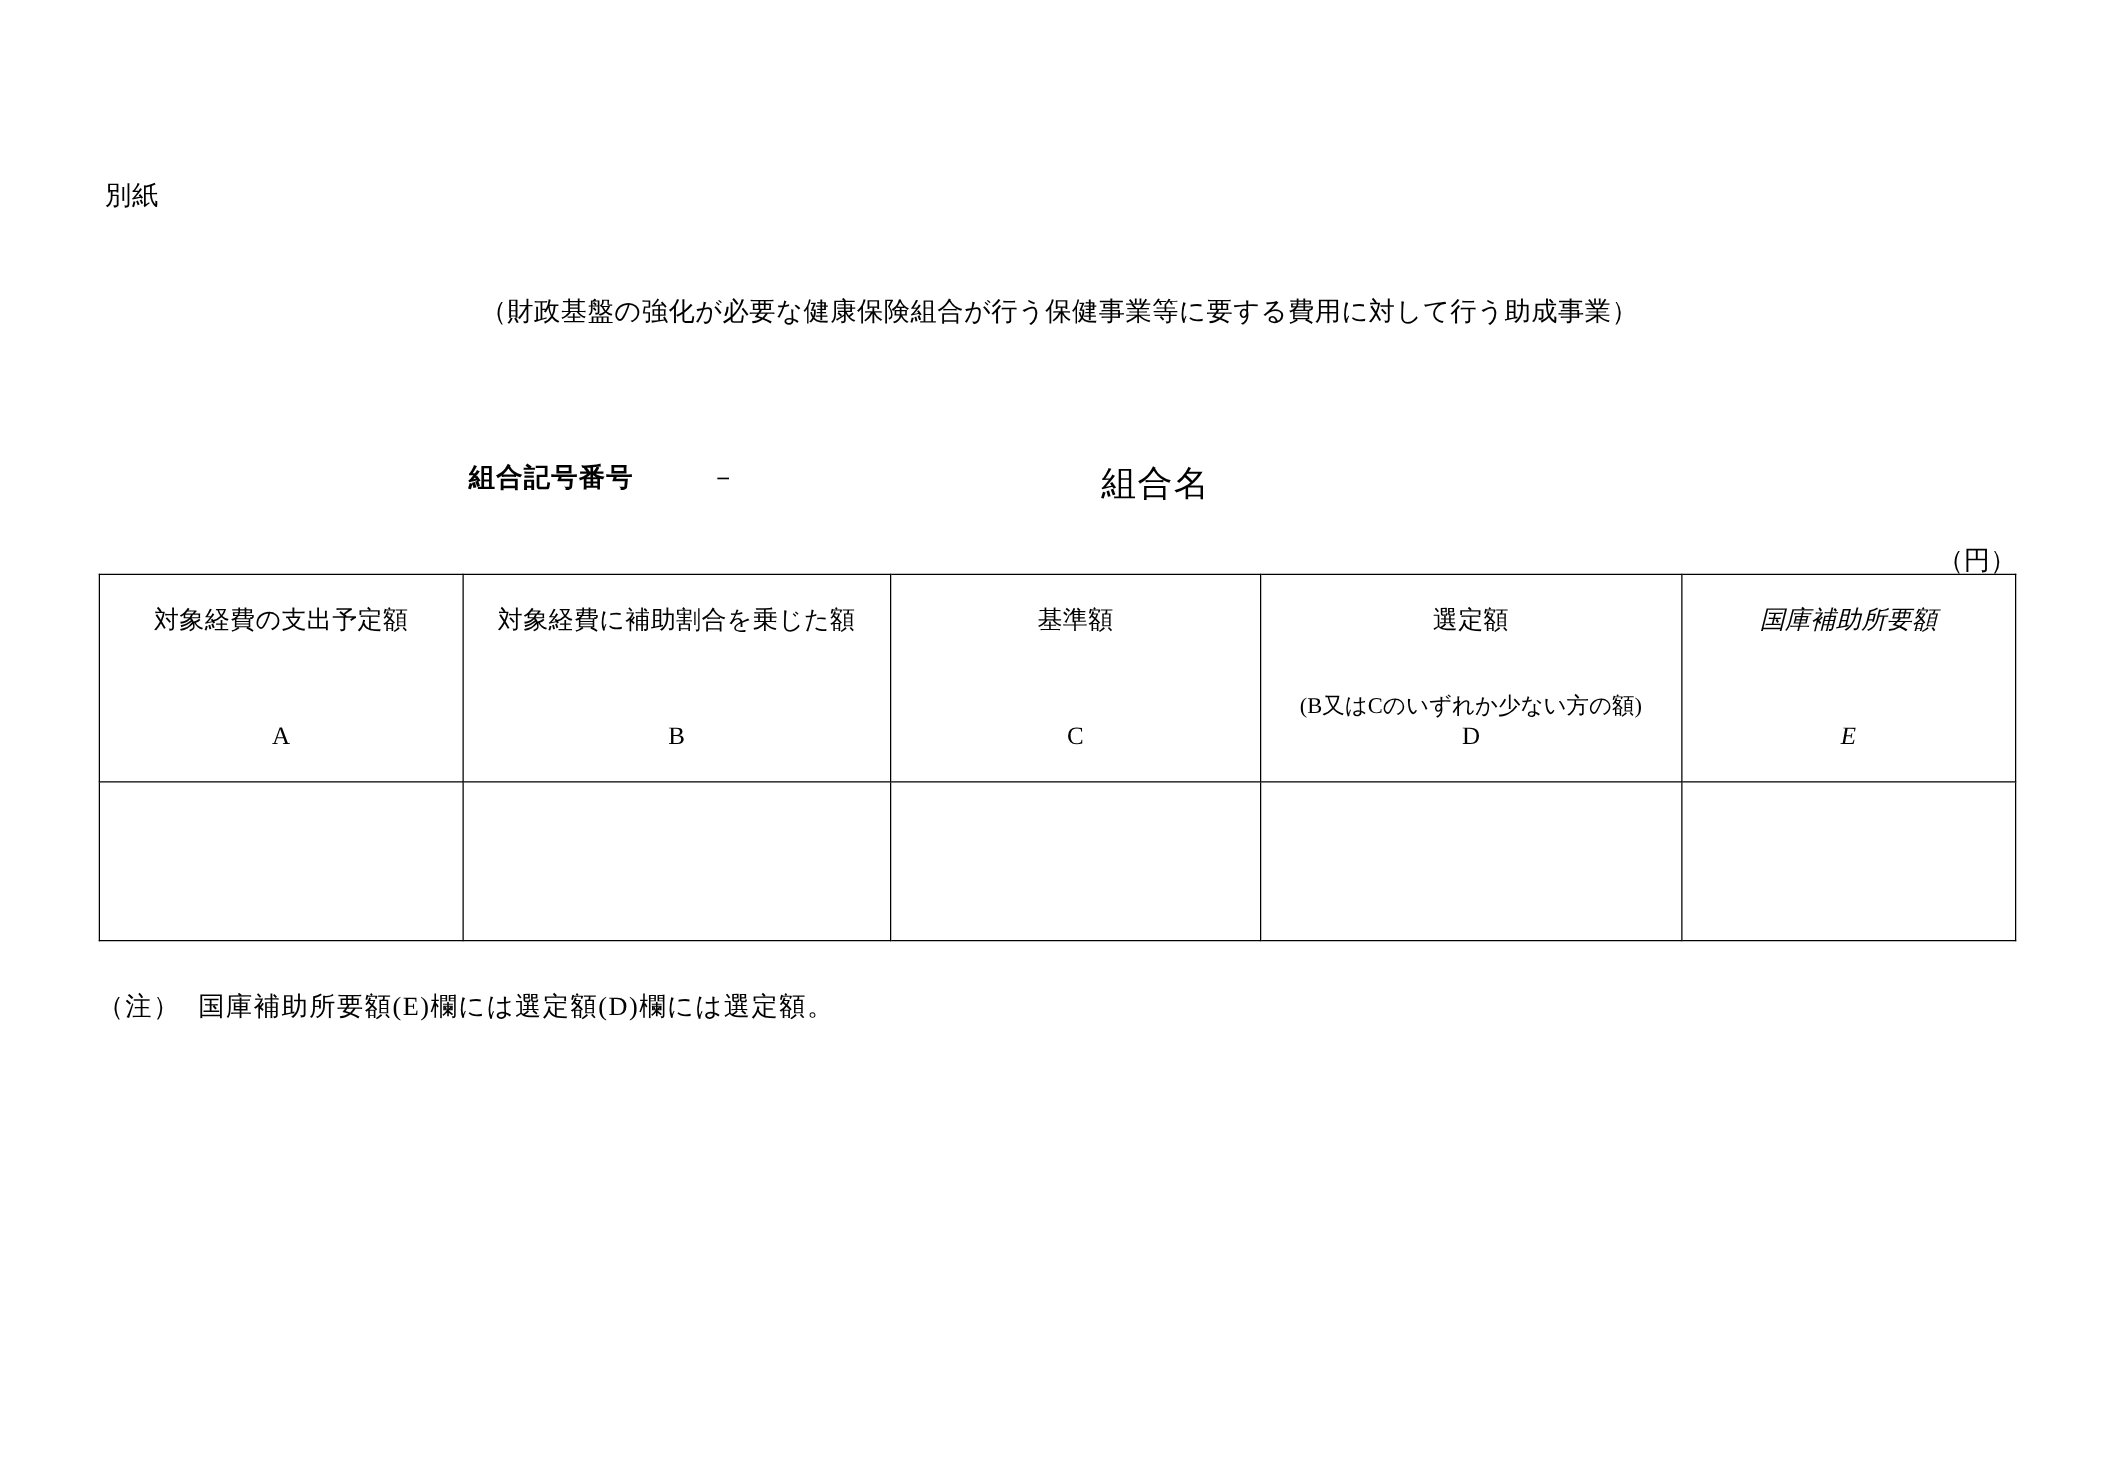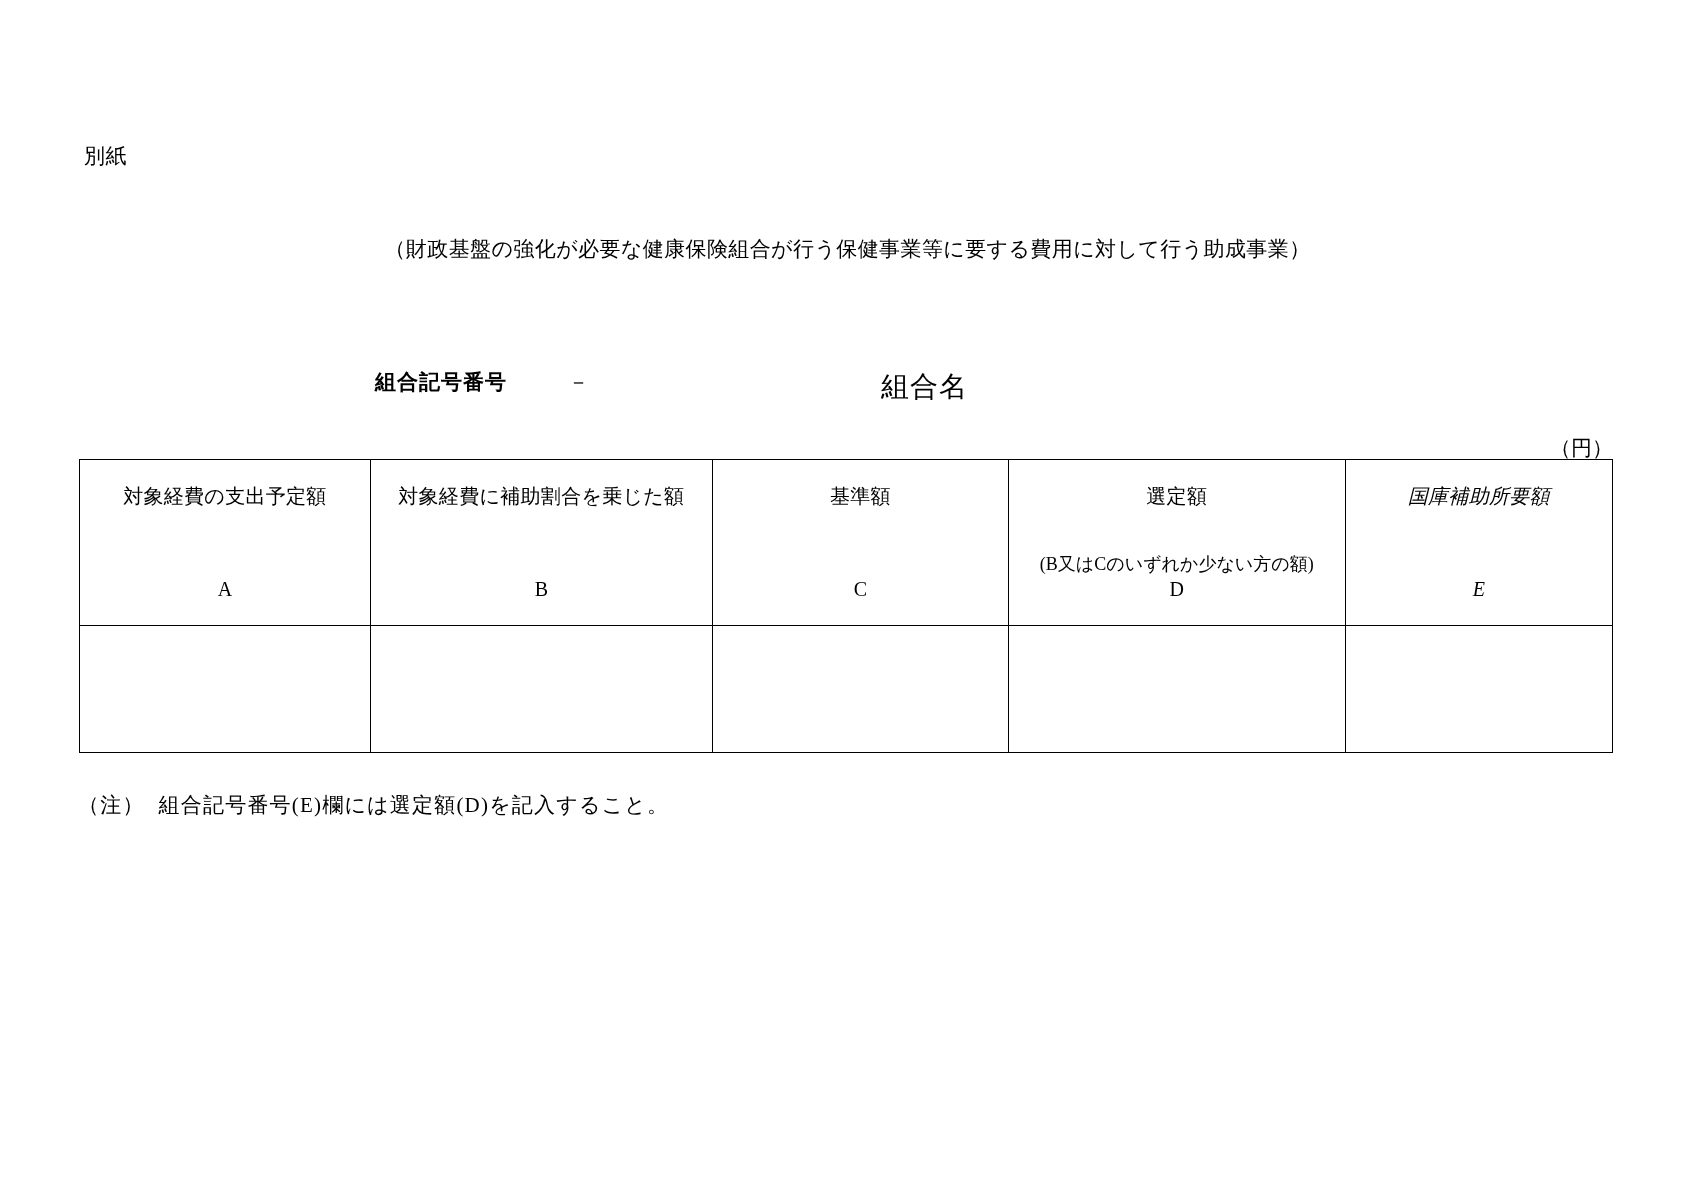--- a/index.html
+++ b/index.html
@@ -221,16 +221,16 @@
         <td></td>
         <td></td>
         <td></td>
         <td></td>
         <td></td>
       </tr>
     </tbody>
   </table>
 
   <div class="note">
-    <span class="note-label">（注）</span><span>組合記号番号(E)欄には選定額(D)を記入すること。</span>
+    <span class="note-label">（注）</span><span>国庫補助所要額(E)欄には選定額(D)欄には選定額。</span>
   </div>
 
 </div>
 
 </body></html>

